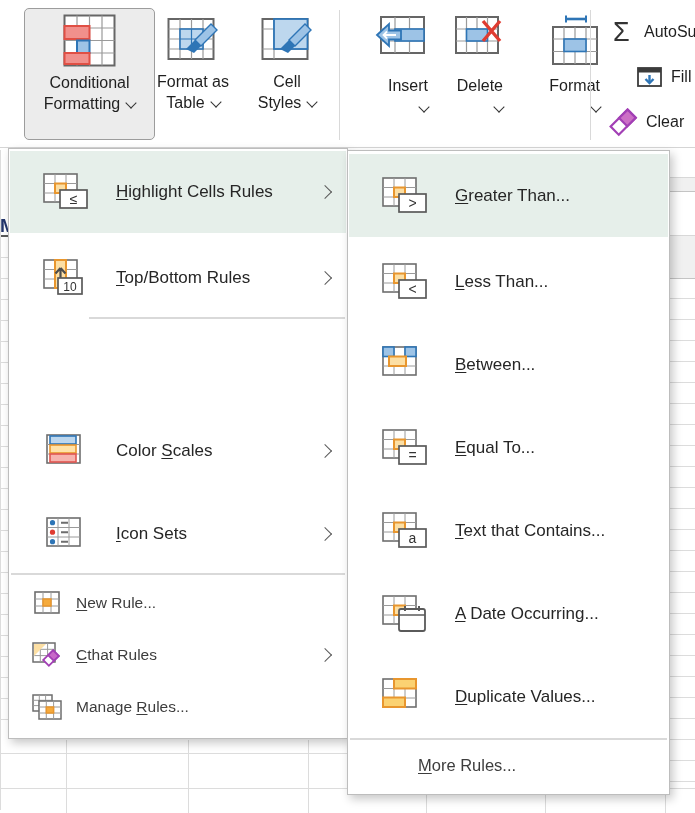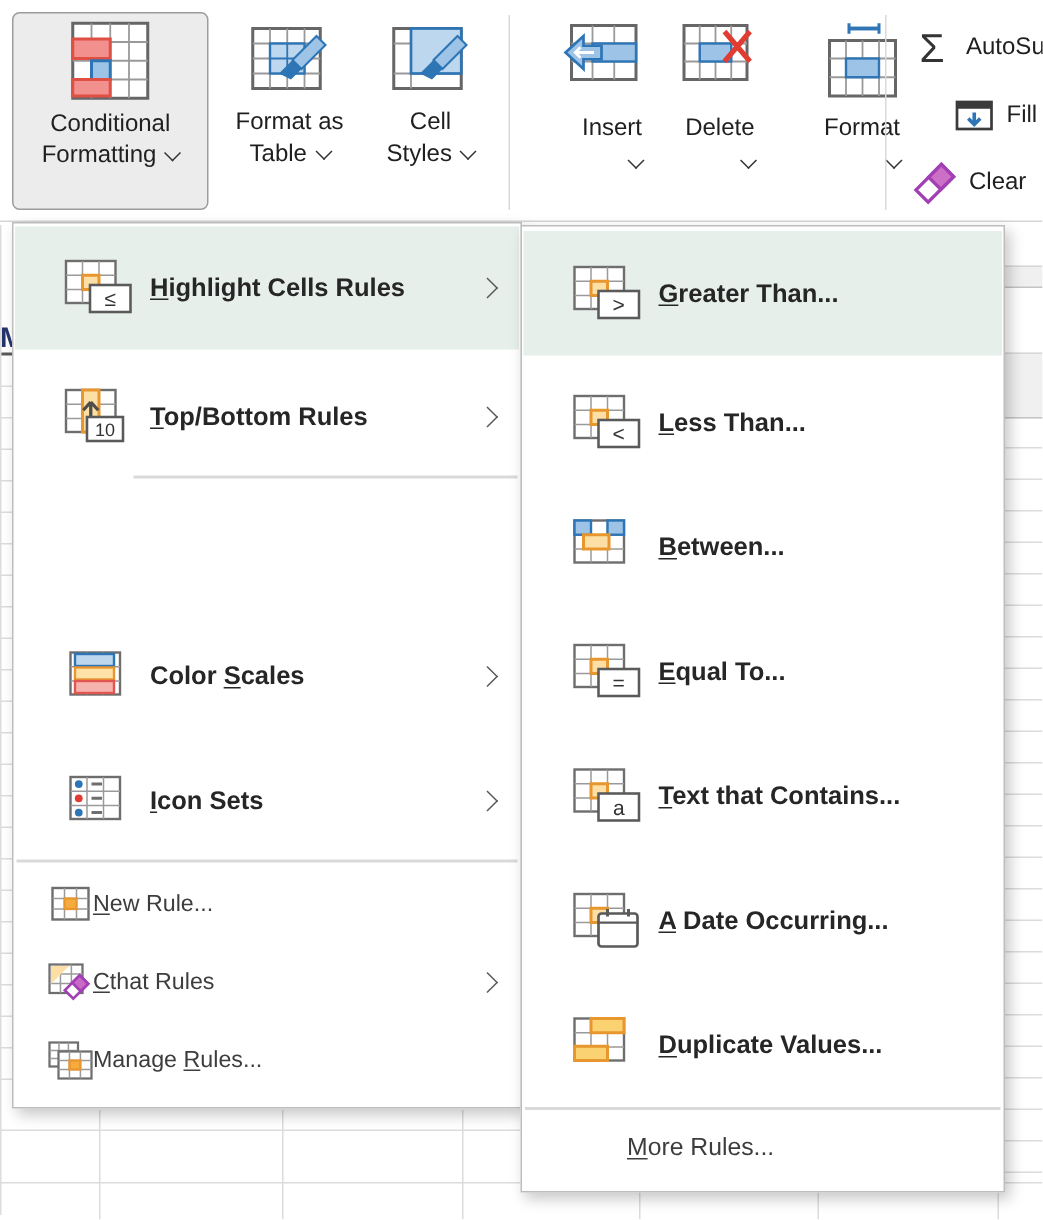--- a/index.html
+++ b/index.html
@@ -31,22 +31,22 @@
   .menu.main{left:8px;top:148px;width:338px;height:589px}
   .menu.sub{left:347px;top:150px;width:321px;height:643px}
   .mrow{position:absolute;left:1px;right:1px;display:flex;align-items:center;cursor:pointer}
   .mrow.big{height:82px}
   .mrow.small{height:50px}
   .mrow.sel{background:var(--sel,#e6efea)}
   .mi{display:flex;align-items:center;justify-content:center;flex:none}
   .big .mi{width:48px;margin-left:32px}
   .small .mi{width:30px;margin-left:22px}
   .mlabel{white-space:nowrap}
-  .big .mlabel{font-weight:bold;font-size:17px;color:#262626;margin-left:10px}
-  .small .mlabel{font-size:15.5px;color:#3d3d3d;}
+  .big .mlabel{font-weight:normal;font-size:17px;color:#262626;margin-left:26px}
+  .small .mlabel{font-size:15.5px;color:#3d3d3d;margin-left:14px}
   .plainrow .mlabel{font-size:16.5px;color:#3d3d3d;margin-left:69px}
   .mlabel u{text-underline-offset:2px;text-decoration-thickness:1px}
   .subarrow{position:absolute;right:16px;width:9px;height:9px;border-top:1.8px solid #595959;border-right:1.8px solid #595959;transform:rotate(45deg)}
   .msep{position:absolute;height:1.5px;background:#d9d9d9}
 </style>
 </head>
 <body>
 
 <div id="bg">
   <div class="mfrag">M</div>
@@ -106,21 +106,21 @@
     <div class="bgline" style="left: 66px; top: 740px; width: 1px; height: 73px;"></div>
     <div class="bgline" style="left: 188px; top: 740px; width: 1px; height: 73px;"></div>
     <div class="bgline" style="left: 308px; top: 740px; width: 1px; height: 73px;"></div>
     <div class="bgline" style="left: 426px; top: 740px; width: 1px; height: 73px;"></div>
     <div class="bgline" style="left: 545px; top: 740px; width: 1px; height: 73px;"></div>
     <div class="bgline" style="left: 665px; top: 740px; width: 1px; height: 73px;"></div>
   </div>
 
 <div class="ribbon">
 
-  <div class="bigbtn pressed" style="left:8px;width:129px">
+  <div class="bigbtn pressed" style="left:24px;width:129px">
     <span class="bicon mi">
         <svg width="54" height="54" viewBox="0 0 54 54" style="overflow:visible">
           <rect x="1.5" y="1.5" width="50" height="50" fill="#fff" stroke="#666" stroke-width="2"></rect>
           <path d="M14 1.5v50M26.5 1.5v50M39 1.5v50M1.5 14h50M1.5 26.5h50M1.5 39h50" stroke="#9a9a9a" stroke-width="1.2"></path>
           <rect x="1.5" y="12" width="25" height="13" fill="#F1908C" stroke="#E04F44" stroke-width="2"></rect>
           <rect x="14" y="26.5" width="12.5" height="12.5" fill="#9dc3e6" stroke="#2e75b6" stroke-width="2"></rect>
           <rect x="1.5" y="39" width="25" height="11" fill="#F1908C" stroke="#E04F44" stroke-width="2"></rect>
         </svg>
       </span>
     <span class="blabel">

